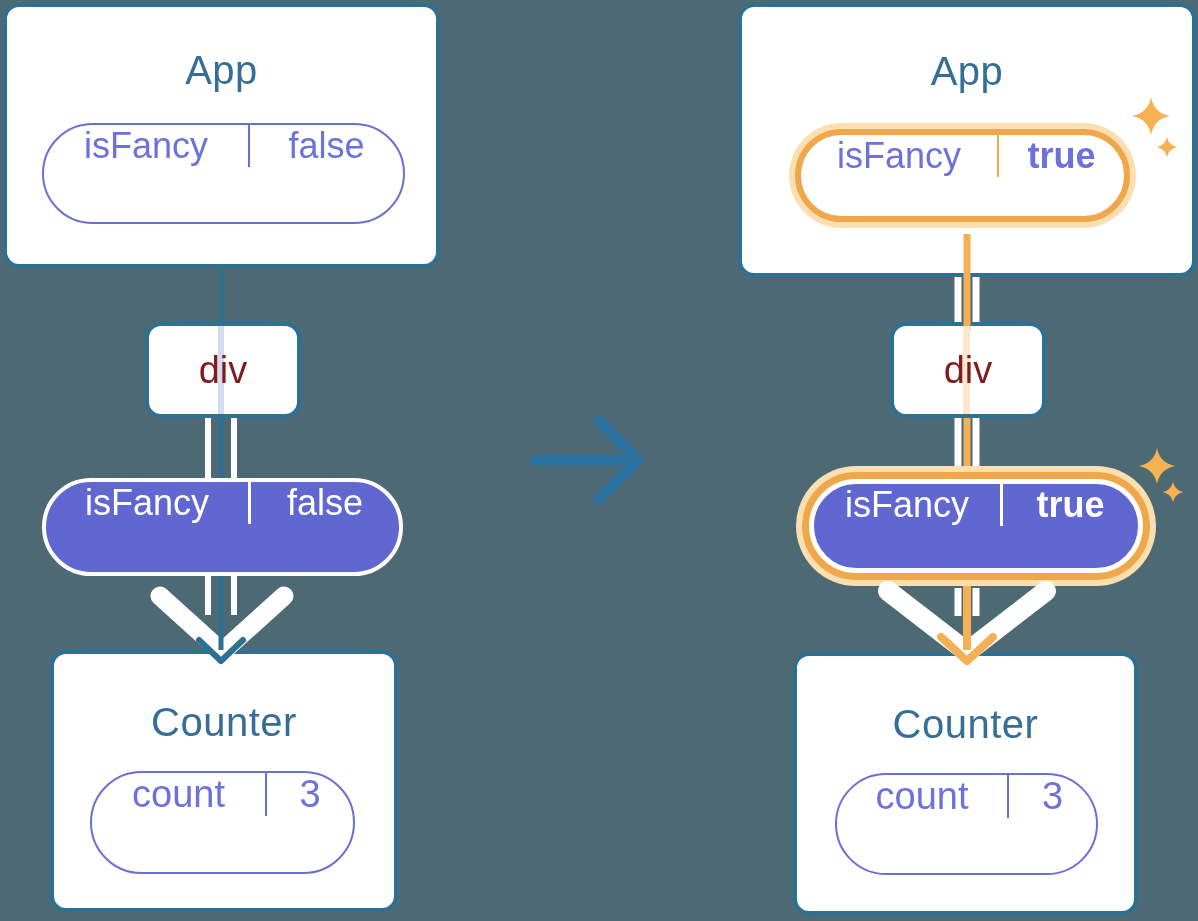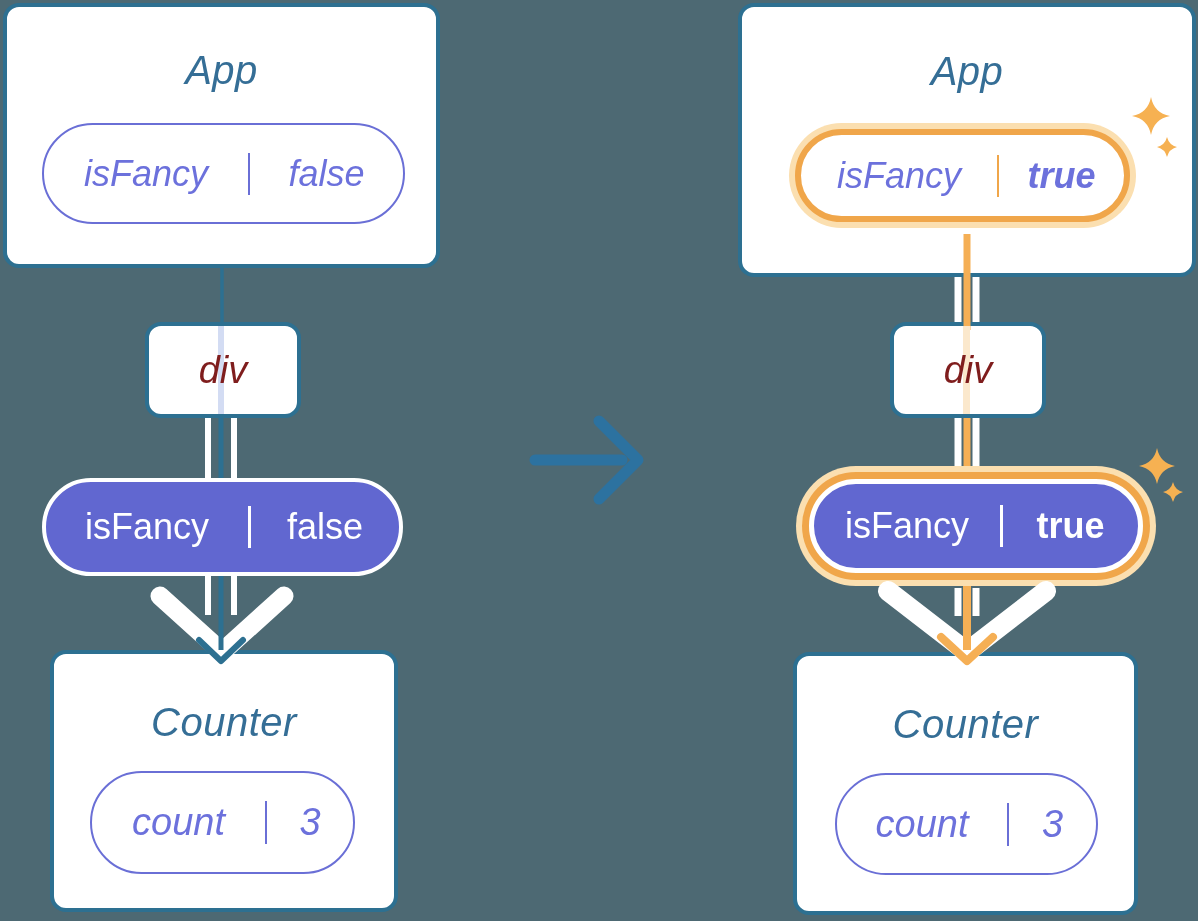--- a/index.html
+++ b/index.html
@@ -3,28 +3,28 @@
 <meta charset="utf-8">
 <style>
   html,body{margin:0;padding:0;}
   .stage{
     position:relative;width:1198px;height:921px;background:#4D6973;
     font-family:"Liberation Sans",sans-serif;overflow:hidden;
   }
   .layer{position:absolute;left:0;top:0;width:1198px;height:921px;}
   .card{
     position:absolute;background:#fff;border:4px solid #2D7091;
-    border-radius:16px;box-sizing:border-box;font-style:italic;
+    border-radius:16px;box-sizing:border-box;
   }
   .card-title{
     position:absolute;left:0;right:0;text-align:center;
     color:#356E96;font-weight:500;letter-spacing:.5px;
   }
   .pill{
-    position:absolute;display:flex;box-sizing:border-box;align-items:center;
+    position:absolute;display:flex;box-sizing:border-box;align-items:flex-start;
     overflow:hidden;
   }
   .cell{display:flex;align-items:center;justify-content:center;box-sizing:border-box;}
   .node-label{
     position:absolute;left:0;top:0;right:0;bottom:0;display:flex;
     align-items:center;justify-content:center;color:#7f1d1d;
     font-size:38px;font-weight:500;z-index:2;
   }
   .stripe{position:absolute;top:0;bottom:0;z-index:1;}
 

